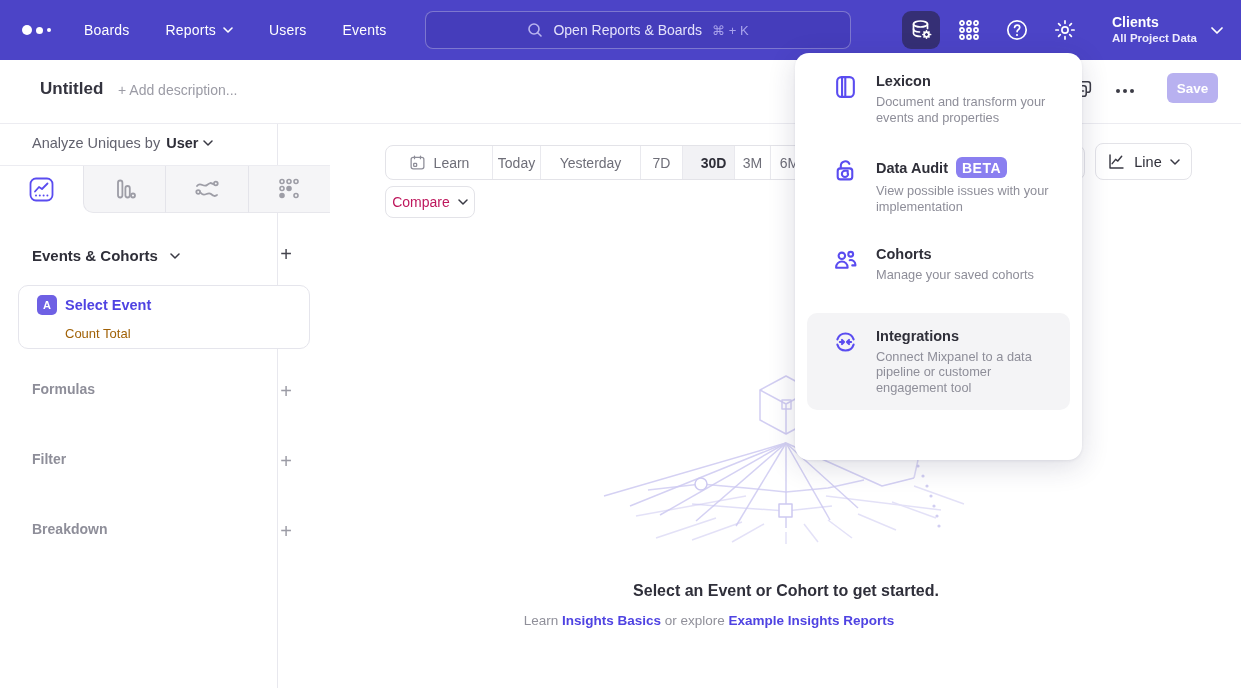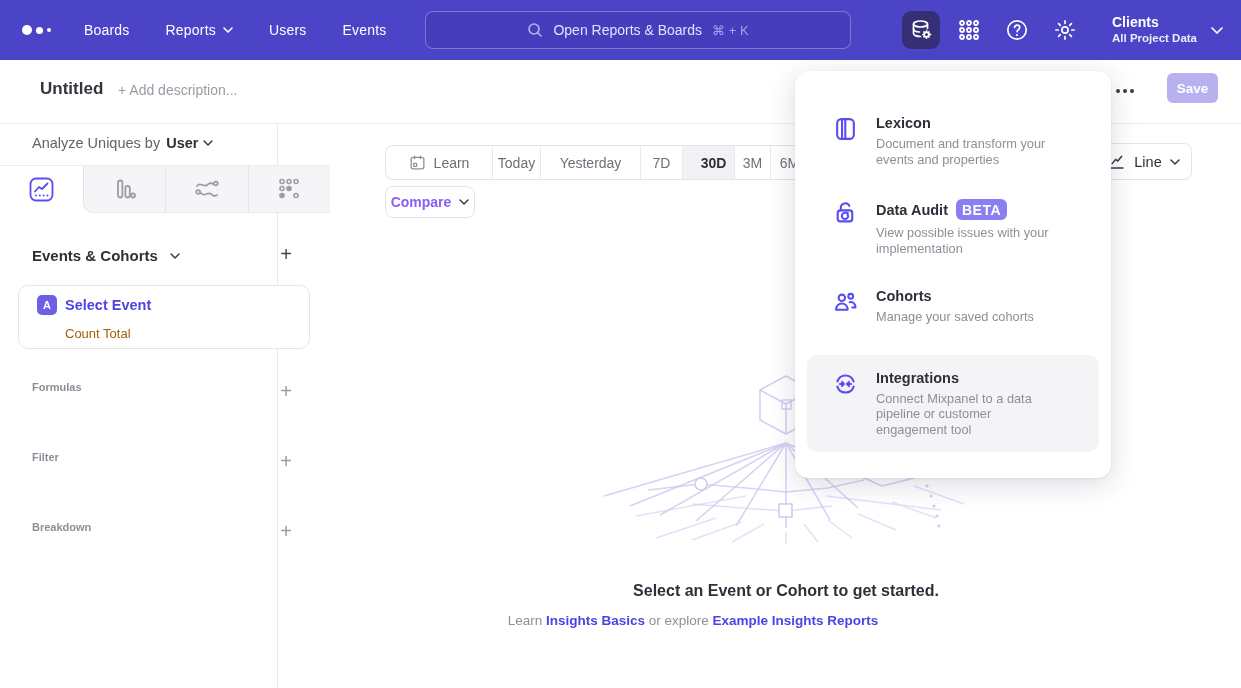--- a/index.html
+++ b/index.html
@@ -61,49 +61,49 @@
     justify-content:center; cursor:pointer; font-size:20px; font-weight:400; }
   .plus-dark { color:#44444e; } .plus-gray { color:#9b9ba5; }
   .evcard { position:absolute; left:18px; top:161px; width:292px; height:64px;
     border:1px solid #e5e5ec; border-radius:10px; background:#fff; cursor:pointer; }
   .abadge { position:absolute; left:18px; top:9px; width:20px; height:20px; background:#6e60e4;
     border-radius:5px; color:#fff; font-size:11px; font-weight:700;
     display:flex; align-items:center; justify-content:center; }
   .selev { position:absolute; left:46px; top:11px; font-size:14.5px; font-weight:600; color:#4f43e2; }
   .cnttot { position:absolute; left:46px; top:40px; font-size:13px; color:#a16207; }
   .siderow { position:absolute; left:0; width:330px; height:30px; }
-  .siderow .lbl { position:absolute; left:32px; top:5px; font-size:11px; font-weight:600; color:#8e8e99;text-align:right; }
+  .siderow .lbl { position:absolute; left:32px; top:5px; font-size:14px; font-weight:600; color:#8e8e99;text-align:right; }
   .siderow .plusbtn { right:33px; top:4px; }
 
   
   .main { position:absolute; left:331px; top:124px; width:910px; height:564px; background:#fff; }
   .datestrip { position:absolute; left:54px; top:21px; width:700px; height:35px;
     border:1px solid #e3e3e8; border-radius:8px; background:#fff; display:flex; align-items:stretch; }
   .dcell { display:flex; align-items:center; justify-content:center; gap:8px;
     font-size:14px; color:#6e6e78; cursor:pointer; border-left:1px solid #e9e9ee; }
   .dcell.nb { border-left:none; }
   .dcell.active { background:#f2f2f5; color:#2f2f39; font-weight:700;padding-left:10px; }
   .dcell.spacer { flex:1; cursor:default; }
   .comparebtn { position:absolute; left:54px; top:62px; width:90px; height:32px;
     border:1px solid #e3e3e8; border-radius:8px; background:#fff; display:flex; align-items:center;
-    justify-content:center; gap:8px; font-size:14px; font-weight:700; color:#8b5cf6; cursor:pointer; }
+    justify-content:center; gap:8px; font-size:14px; font-weight:400; color:#be185d; cursor:pointer; }
   .linebtn { position:absolute; left:764px; top:19px; width:97px; height:37px;
     border:1px solid #e3e3e8; border-radius:8px; background:#fff; display:flex; align-items:center;
     justify-content:center; gap:8px; font-size:14.5px; font-weight:500; color:#2f2f39; cursor:pointer; }
   .illus { position:absolute; left:265px; top:244px; }
   .empty-title { position:absolute; left:0; top:458px; width:910px; text-align:center;
     font-size:16px; font-weight:700; color:#2f2f3a; }
-  .empty-links { position:absolute; left:0; top:489px; width:724px; text-align:center;
+  .empty-links { position:absolute; left:16px; top:489px; width:724px; text-align:center;
     font-size:13.5px; color:#90909a; }
   .empty-links a { color:#4f43e2; font-weight:600; text-decoration:none; cursor:pointer; }
 
   
-  .menupanel { position:absolute; left:795px; top:53px; width:316px; height:407px;
+  .menupanel { position:absolute; left:795px; top:53px; width:287px; height:407px;
     background:#fff; border-radius:14px; box-shadow:0 6px 28px rgba(40,40,80,.16), 0 1px 3px rgba(40,40,80,.08);
-    z-index:40; padding:44px 12px 0 12px;margin-top:18px; }
+    z-index:40; padding:20px 12px 0 12px; }
   .mitem { display:flex; gap:17px; padding:0 0 0 26px; margin-bottom:32px; cursor:pointer; }
   .mitem.hovered { background:#f4f4f6; border-radius:10px; padding:15px 14px 15px 26px; margin:-2px 0 0 0; }
   .micon { width:26px; flex:0 0 26px; padding-top:1px; }
   .mtitle { font-size:14.5px; font-weight:700; color:#2f2f39; display:flex; align-items:center; gap:8px; }
   .mdesc { margin-top:5px; font-size:12.8px; line-height:15.5px; color:#8e8e99; max-width:180px; }
   .betabadge { background:#8a7ff0; color:#fff; font-size:14px; font-weight:700; letter-spacing:.5px;
     padding:2.5px 6px; border-radius:6px; }
 
   svg { display:block; }
 </style>

